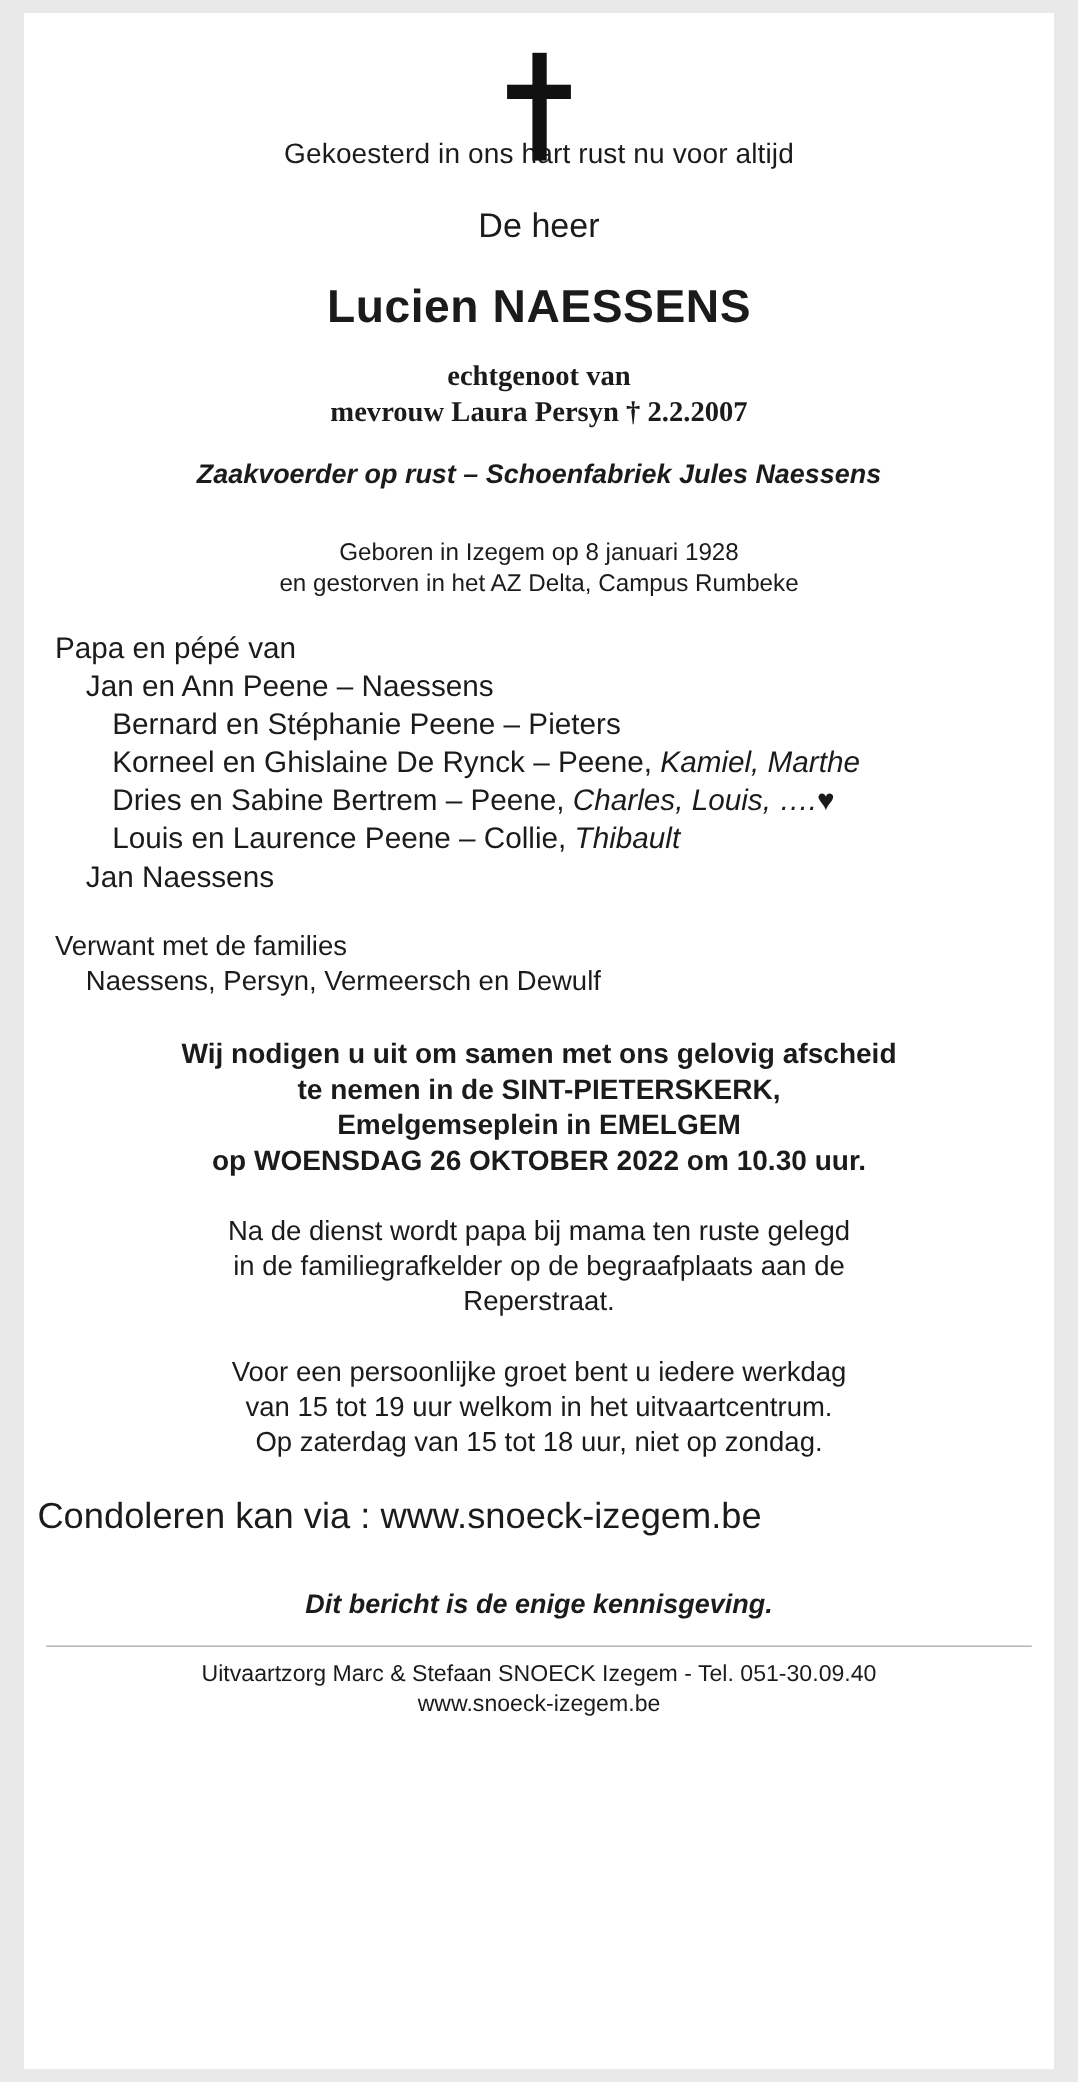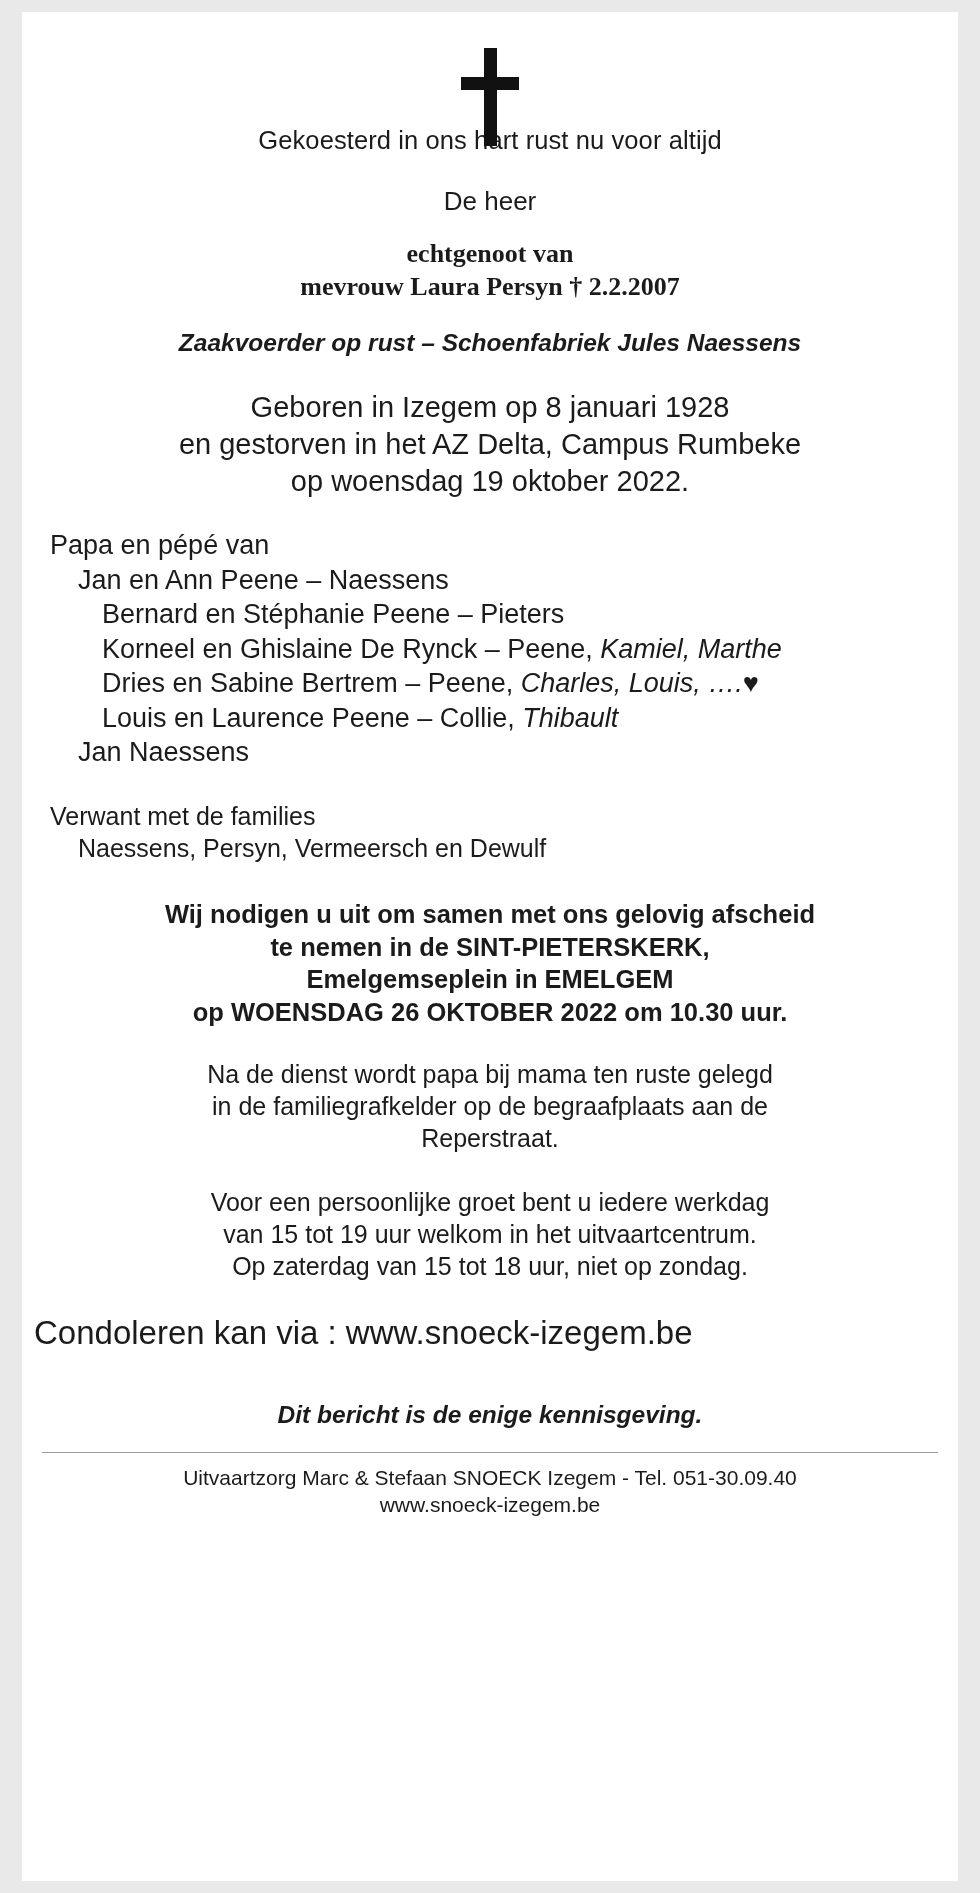--- a/index.html
+++ b/index.html
@@ -83,21 +83,21 @@
   .line {
     line-height: 1.28;
   }
 
   .t-intro {
     font-size: 25.5px;
     letter-spacing: 0.1px;
     margin-top: 2px;
   }
   .t-deheer {
-    font-size: 26px;
+    font-size: 31px;
     margin-top: 28px;
   }
   .t-name {
     font-size: 42px;
     font-weight: bold;
     letter-spacing: 0.5px;
     margin-top: 28px;
   }
   .t-spouse {
     font-size: 26px;
@@ -106,22 +106,22 @@
     line-height: 1.32;
     font-family: Liberation Serif, serif;
   }
   .t-profession {
     font-size: 24.5px;
     font-weight: bold;
     font-style: italic;
     margin-top: 24px;
   }
   .t-birth {
-    font-size: 29px;
-    margin-top: 30px;
+    font-size: 22px;
+    margin-top: 41px;
     line-height: 1.36;
   }
 
   .family {
     margin-top: 28px;
     text-align: left;
     padding-left: 28px;
     font-size: 27px;
     line-height: 1.34;
   }
@@ -198,32 +198,32 @@
       <div class="cross">
         <div class="v"></div>
         <div class="h"></div>
       </div>
     </div>
 
     <div class="t-intro line">Gekoesterd in ons hart rust nu voor altijd</div>
 
     <div class="t-deheer line">De heer</div>
 
+    <div class="t-name line">Lucien NAESSENS</div>
 
     <div class="t-spouse">
       <div class="line">echtgenoot van</div>
       <div class="line">mevrouw Laura Persyn † 2.2.2007</div>
     </div>
 
     <div class="t-profession line">Zaakvoerder op rust – Schoenfabriek Jules Naessens</div>
 
     <div class="t-birth">
       <div class="line">Geboren in Izegem op 8 januari 1928</div>
       <div class="line">en gestorven in  het AZ Delta, Campus Rumbeke</div>
-      <div class="line">op woensdag 19 oktober 2022.</div>
     </div>
 
     <div class="family">
       <div class="line">Papa en pépé van</div>
       <div class="line ind1">Jan en Ann Peene – Naessens</div>
       <div class="line ind2">Bernard en Stéphanie Peene – Pieters</div>
       <div class="line ind2">Korneel en Ghislaine De Rynck – Peene, <em>Kamiel, Marthe</em></div>
       <div class="line ind2">Dries en Sabine Bertrem – Peene, <em>Charles, Louis, ….♥</em></div>
       <div class="line ind2">Louis en Laurence Peene – Collie, <em>Thibault</em></div>
       <div class="line ind1">Jan Naessens</div>

